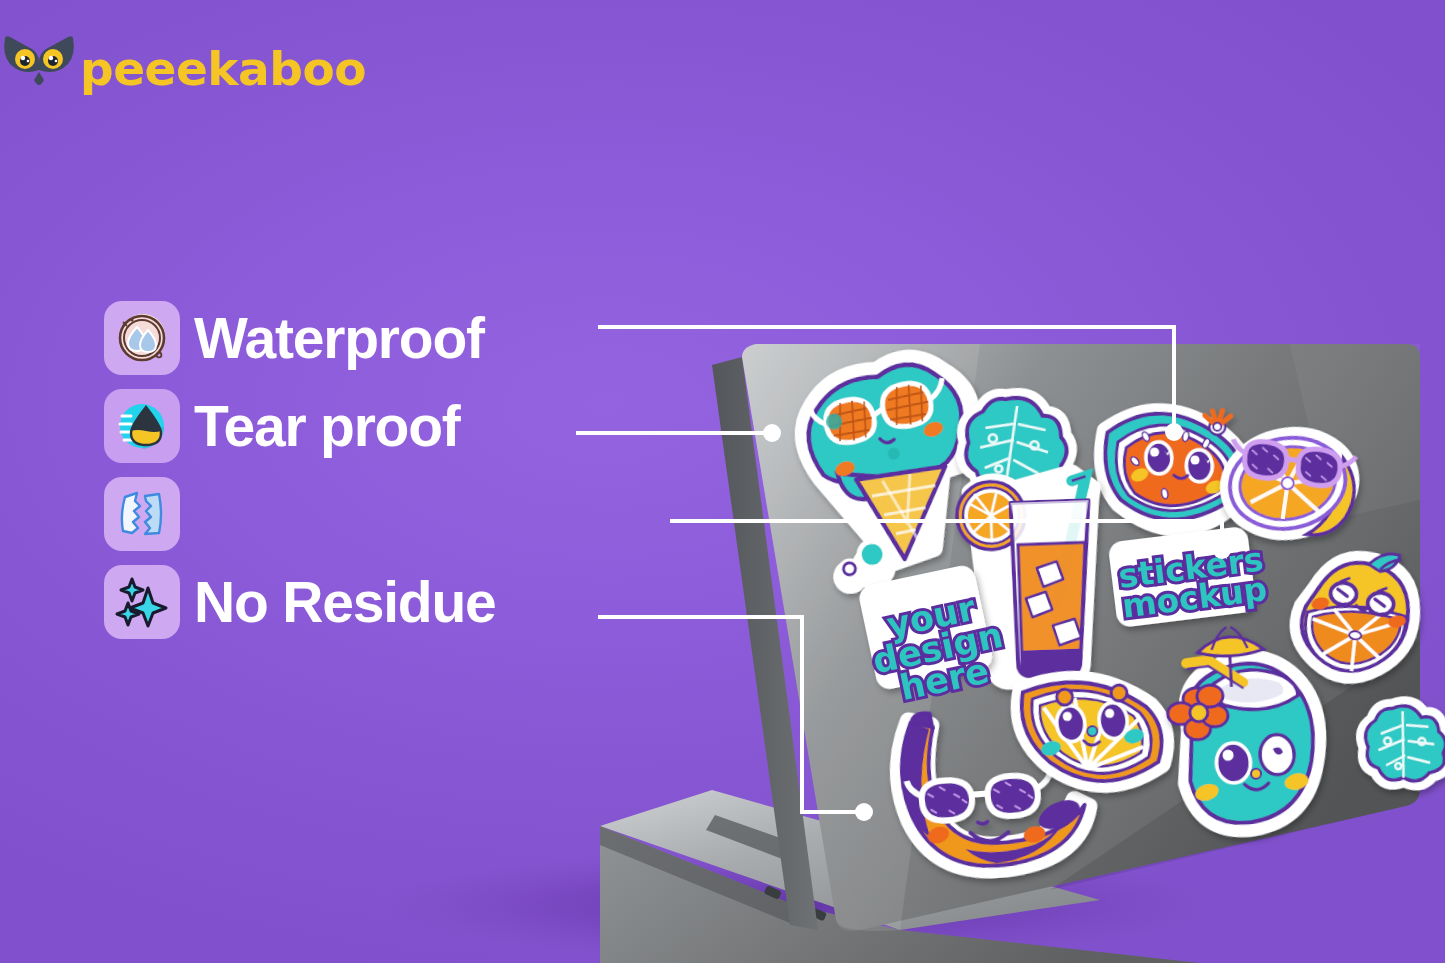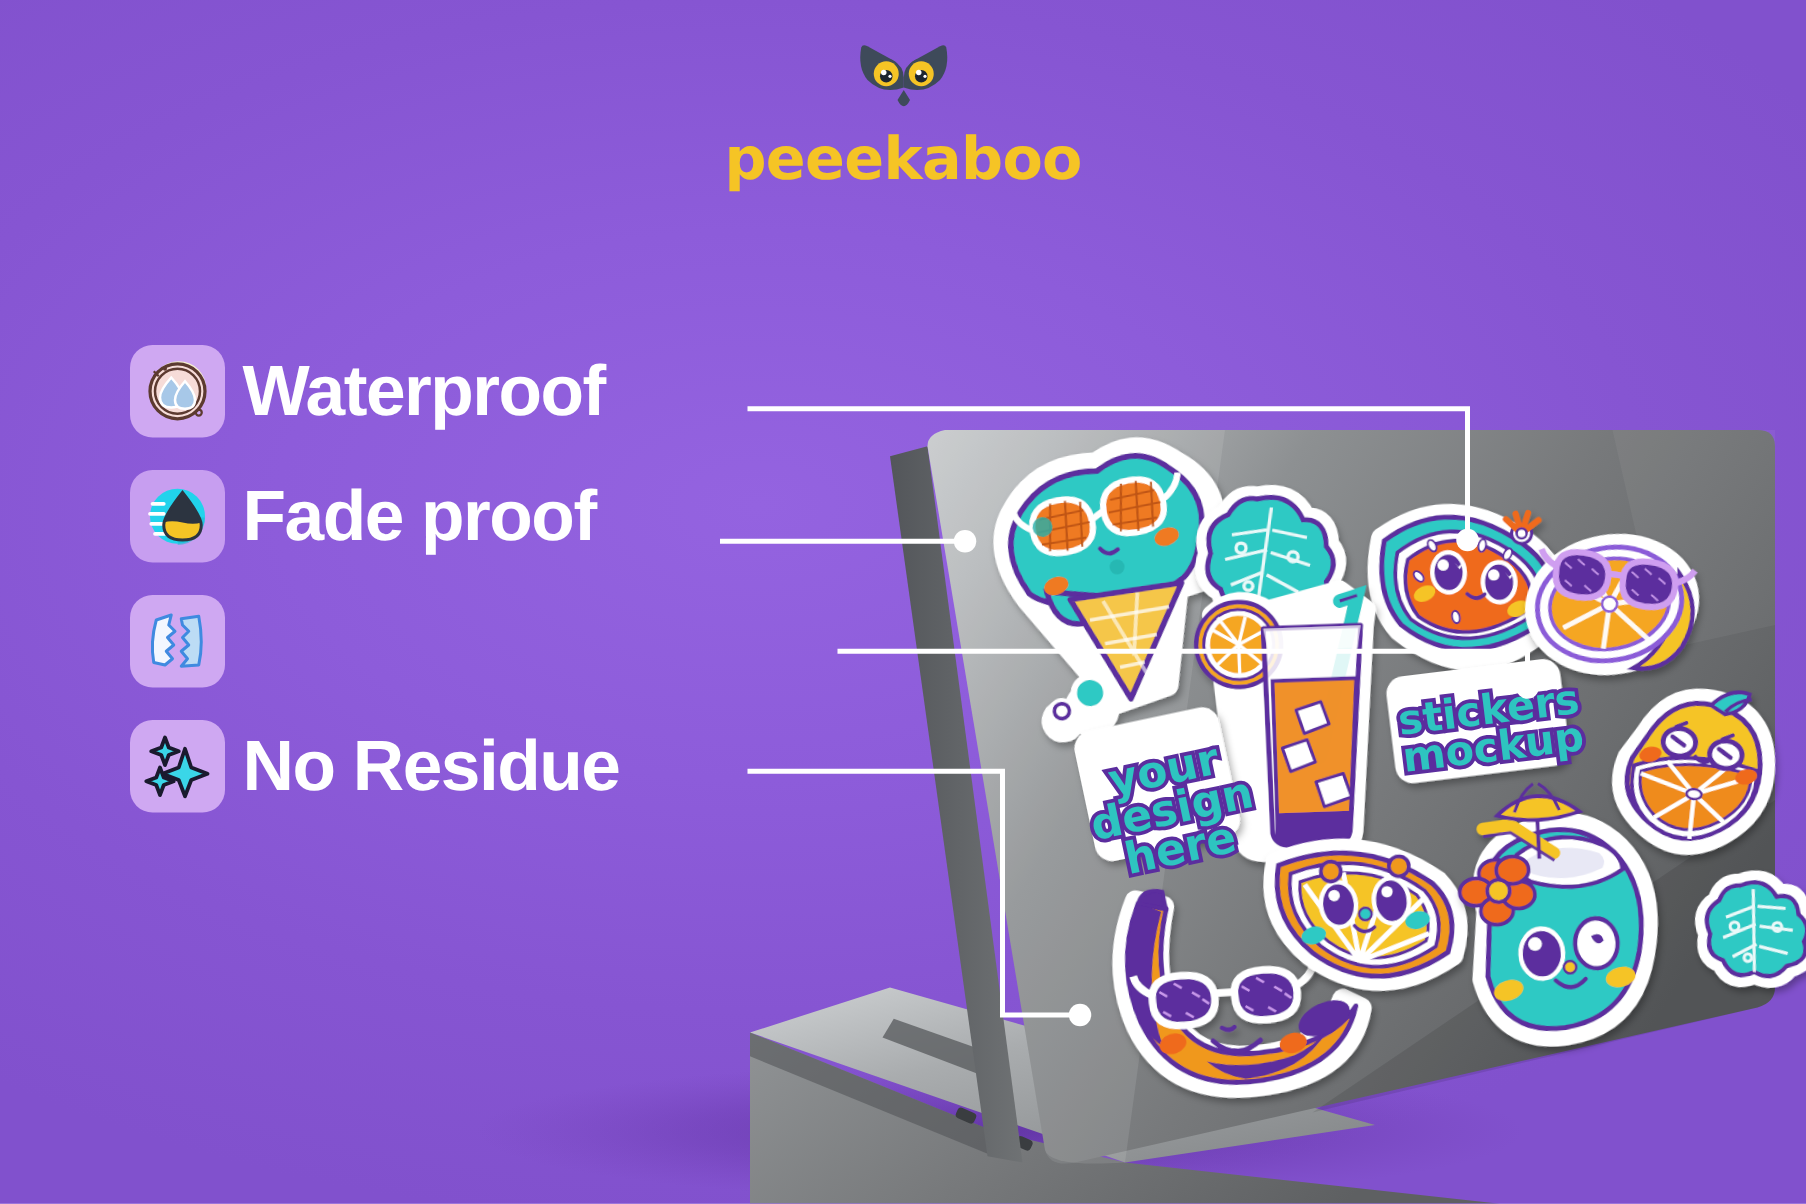--- a/index.html
+++ b/index.html
@@ -18,34 +18,34 @@
     overflow:hidden;
   }
   .bg-glow{
     position:absolute; inset:0;
     background:radial-gradient(ellipse 70% 60% at 42% 42%, #9463e0 0%, #8d5cda 38%, #8655d2 70%, #8151cd 100%);
   }
 
   
   .logo{
     position:absolute; left:0; right:0; top:34px;
-    display:flex; flex-direction:column; align-items:center; gap:2px;
+    display:flex; flex-direction:row; align-items:center; gap:2px;
     z-index:30;
   }
   .logo-mark{ width:78px; height:66px; display:block; }
   .logo-word{
     font-size:47px; font-weight:700; letter-spacing:-0.5px;
     color:#f5c425; line-height:1; margin-top:2px;
     font-family:"DejaVu Sans", sans-serif;
   }
 
   
   .features{
-    position:absolute; left:104px; top:276px;
-    display:flex; flex-direction:column; gap:26px;
+    position:absolute; left:104px; top:301px;
+    display:flex; flex-direction:column; gap:14px;
     z-index:25;
   }
   .feature{
     display:flex; align-items:center; gap:14px;
   }
   .f-icon{
     width:76px; height:74px; border-radius:18px;
     background:#cfa8f2;
     display:flex; align-items:center; justify-content:center;
     flex:0 0 auto;
@@ -511,21 +511,21 @@
             <path d="M7 17 L16 17"></path>
             <path d="M5 25 L16 25"></path>
             <path d="M6 33 L16 33"></path>
             <path d="M9 41 L17 41"></path>
           </g>
           <path d="M31 8 Q46 27 46 34 Q46 46 31 46 Q16 46 16 34 Q16 27 31 8 Z" fill="#2c3440"></path>
           <path d="M16 32 Q22 30 31 32 Q40 34 46 32 Q46 46 31 46 Q16 46 16 32 Z" fill="#f5c425"></path>
           <path d="M31 8 Q46 27 46 34 Q46 46 31 46 Q16 46 16 34 Q16 27 31 8 Z" fill="none" stroke="#2c3440" stroke-width="2.4"></path>
         </svg>
       </div>
-      <div class="f-label">Fade proof</div>
+      <div class="f-label">Tear proof</div>
     </div>
 
     <div class="feature">
       <div class="f-icon">
         <svg width="54" height="54" viewBox="0 0 54 54">
           <path d="M10 10 L22 6 L20 14 L25 19 L19 24 L24 30 L18 35 L23 41 L17 46 L8 44 Q5 28 10 10 Z" fill="#f2f7ff" stroke="#3f8ae0" stroke-width="2.4" stroke-linejoin="round"></path>
           <path d="M30 9 L44 7 Q48 28 44 46 L30 47 L35 41 L30 35 L36 30 L31 24 L36 19 L31 14 Z" fill="#bcdcf5" stroke="#3f8ae0" stroke-width="2.4" stroke-linejoin="round"></path>
         </svg>
       </div>
     </div>

